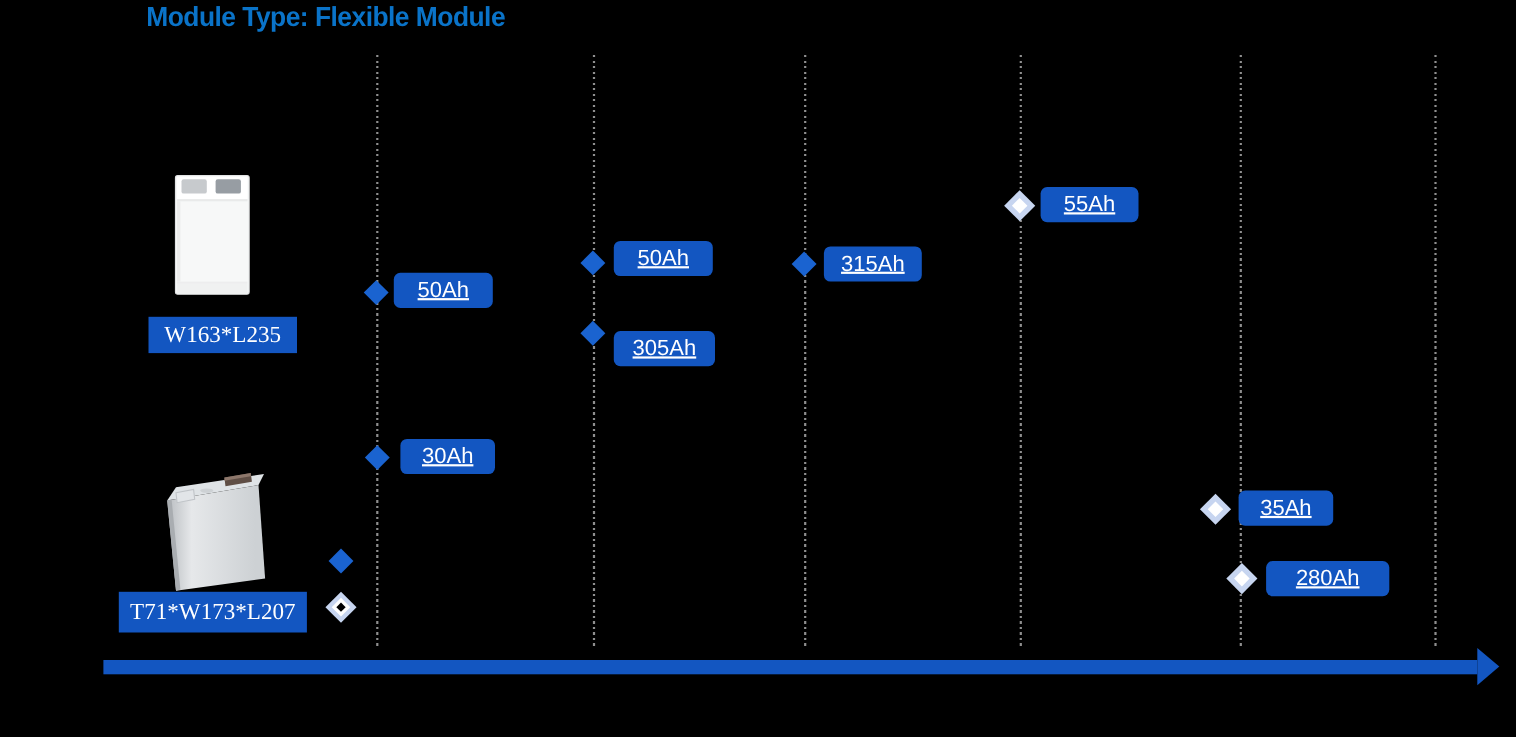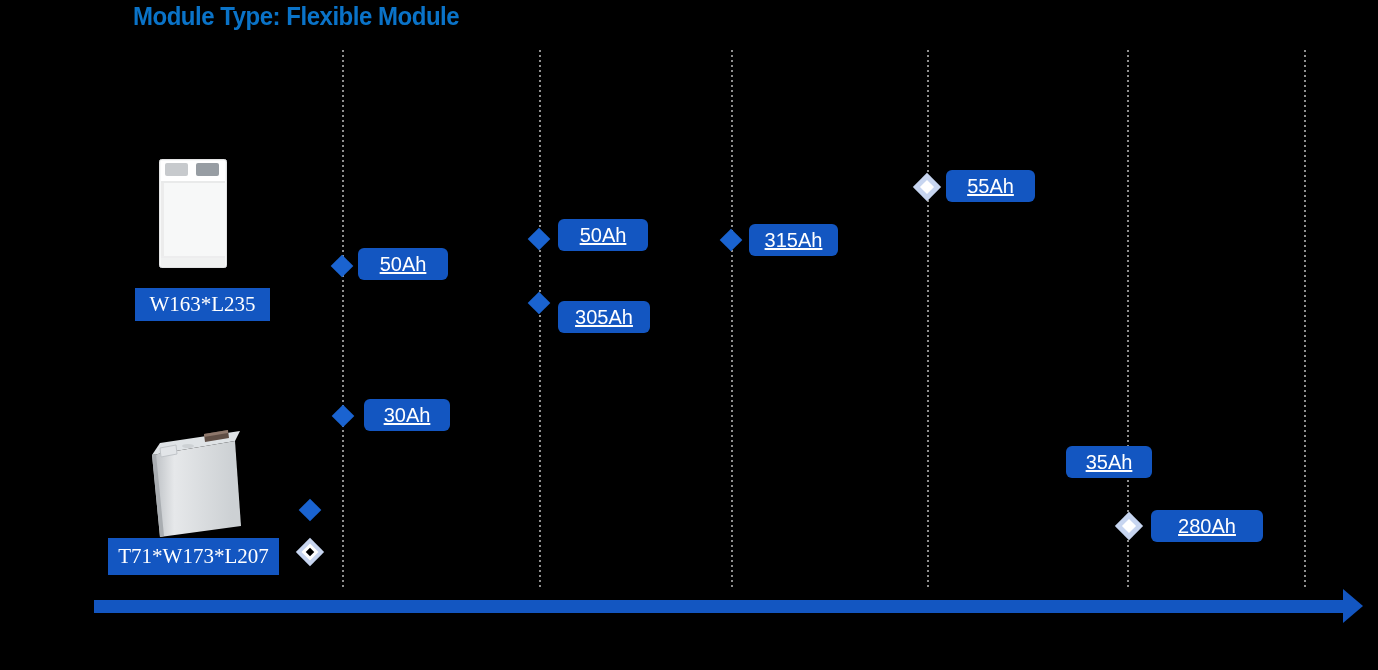--- a/index.html
+++ b/index.html
@@ -103,21 +103,21 @@
       <div class="milestone-label" style="left: 558px; top: 219px; width: 90px;">50Ah</div>
       <div class="diamond solid" style="left: 531px; top: 295px;"></div>
       <div class="milestone-label" style="left: 558px; top: 289px; width: 92px; margin-top: 12px;">305Ah</div>
       <div class="diamond solid" style="left: 723px; top: 232px;"></div>
       <div class="milestone-label" style="left: 749px; top: 224px; width: 89px;">315Ah</div>
       <div class="diamond hollow" style="left: 917px; top: 177px;"></div>
       <div class="milestone-label" style="left: 946px; top: 170px; width: 89px;">55Ah</div>
       <div class="diamond solid" style="left: 335px; top: 408px;"></div>
       <div class="milestone-label" style="left: 364px; top: 399px; width: 86px;">30Ah</div>
       <div class="diamond hollow" style="left: 1095px; top: 453px;"></div>
-      <div class="milestone-label" style="left: 1066px; top: 446px; width: 86px;">35Ah</div>
+      <div class="milestone-label" style="left: 1126px; top: 446px; width: 86px;">35Ah</div>
       <div class="diamond hollow" style="left: 1119px; top: 516px;"></div>
       <div class="milestone-label" style="left: 1151px; top: 510px; width: 112px;">280Ah</div>
       <div class="diamond solid" style="left: 302px; top: 502px;"></div>
       <div class="diamond hollow-open" style="left: 300px; top: 542px;"></div>
     </div>
 
   <div id="timeline-arrow-bar"></div>
   <div id="timeline-arrow-head"></div>
 
 </div>

